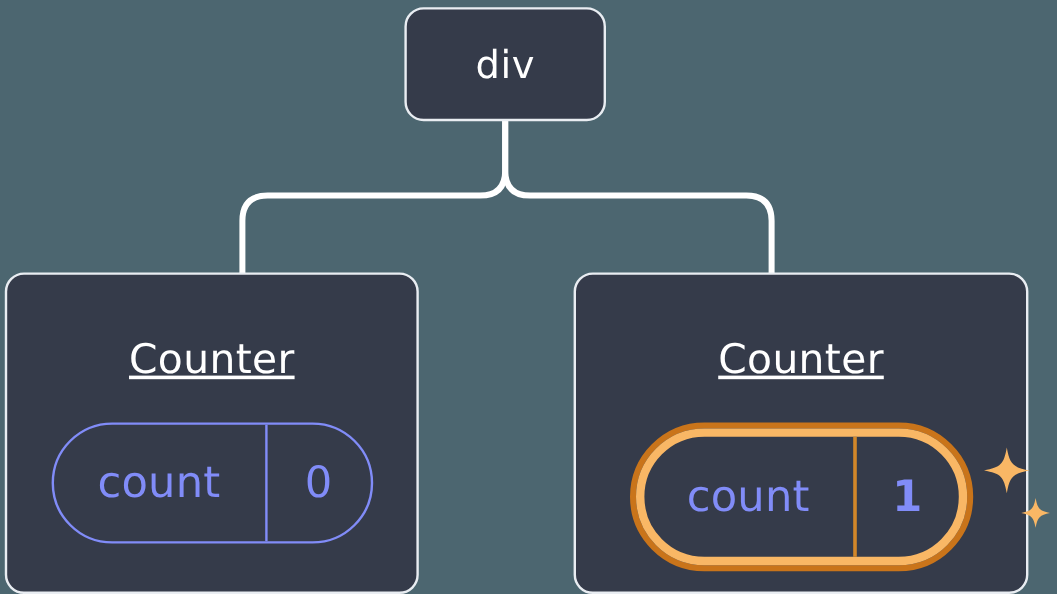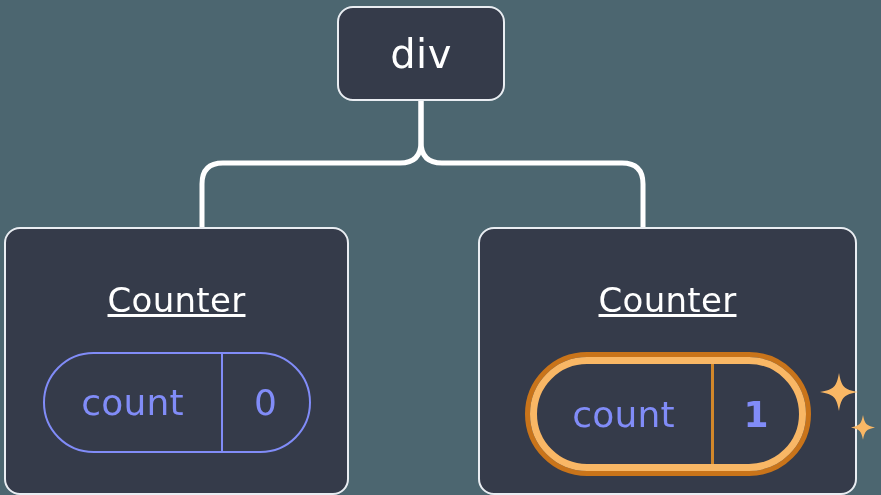--- a/index.html
+++ b/index.html
@@ -46,21 +46,21 @@
     top: 6px;
     width: 168px;
     height: 95px;
     display: flex;
     align-items: center;
     justify-content: center;
   }
 
   .node-title-root {
     color: #ffffff;
-    font-size: 40px;
+    font-size: 32px;
     font-weight: 400;
     letter-spacing: 0.5px;
     line-height: 1;
   }
 
   .node-child {
     top: 227px;
     height: 268px;
     border-radius: 16px;
     display: flex;

